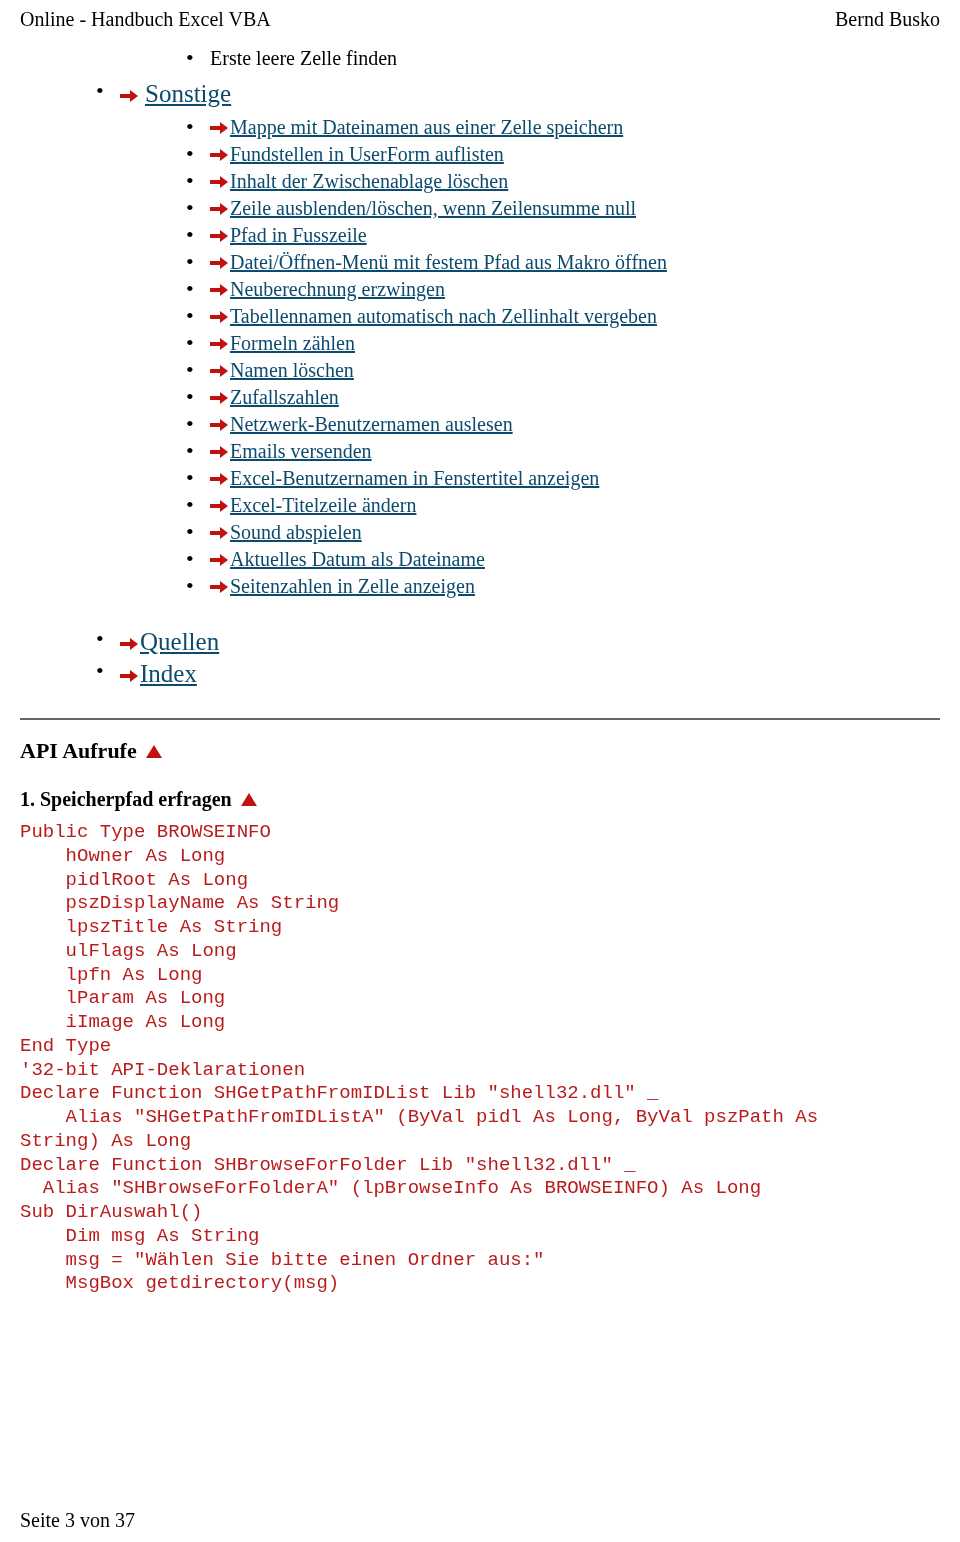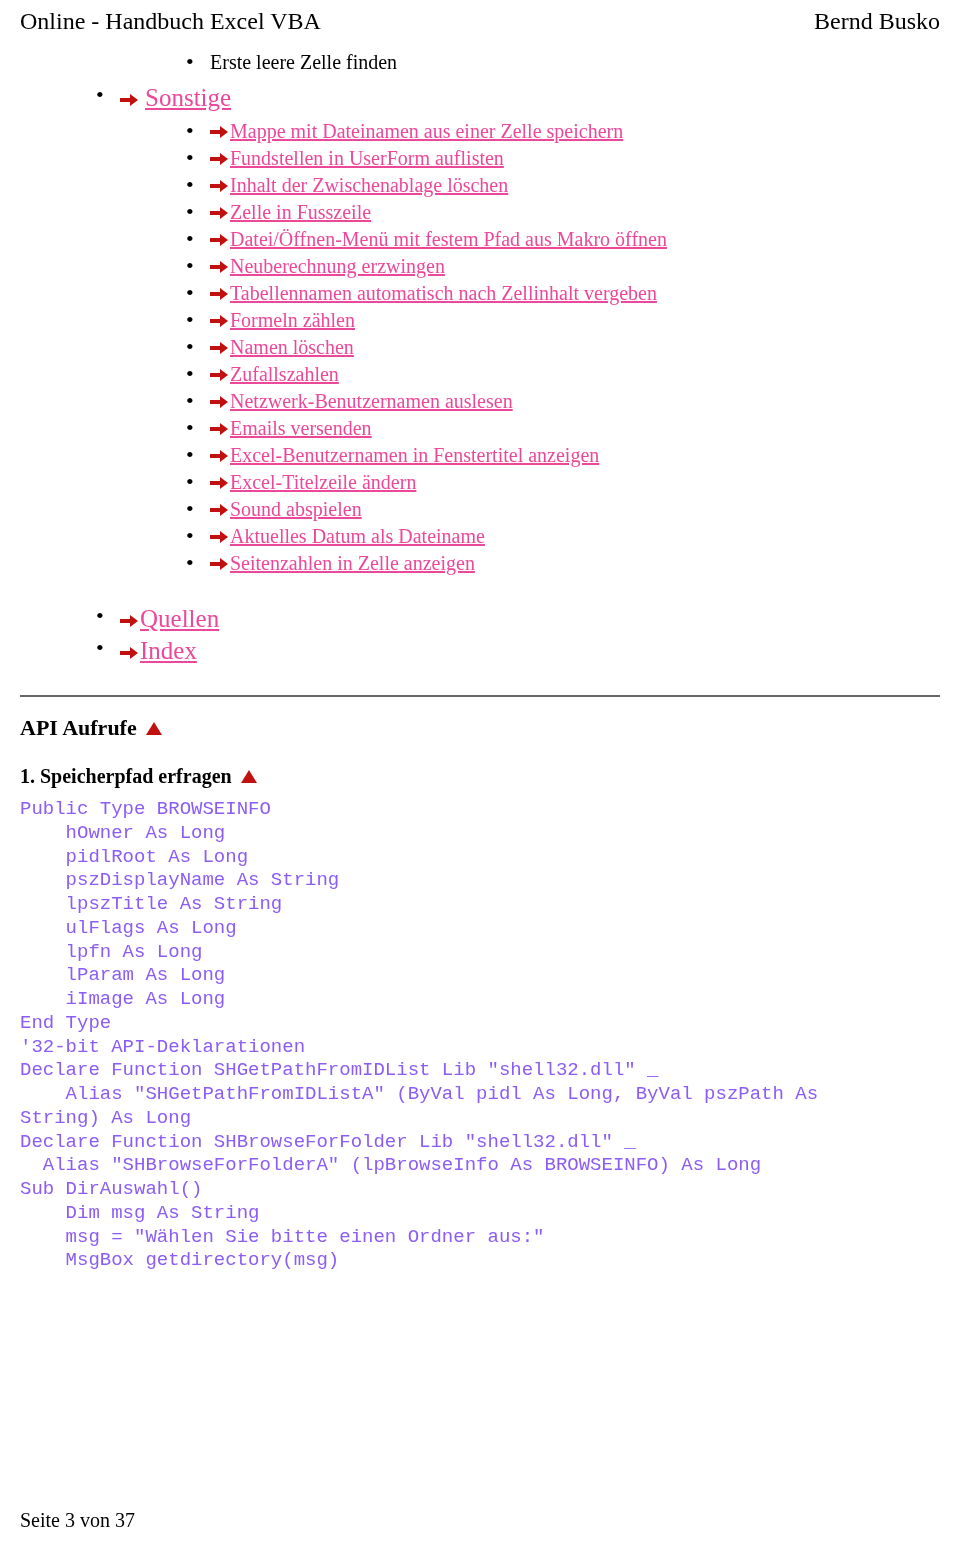--- a/index.html
+++ b/index.html
@@ -13,21 +13,21 @@
   .page {
     width: 960px;
     min-height: 1542px;
     position: relative;
     box-sizing: border-box;
     padding: 0 20px;
   }
   .header-row {
     display: flex;
     justify-content: space-between;
-    font-size: 24px;
+    font-size: 20px;
     padding: 8px 0 2px 0;
   }
   .content {
     padding: 0 0 0 60px;
     font-size: 20px;
   }
   ul.level0 {
     list-style: none;
     padding-left: 40px;
     margin: 10px 0 30px 0;
@@ -86,21 +86,21 @@
     left: 10px;
     top: 1px;
     width: 0;
     height: 0;
     border-top: 6px solid transparent;
     border-bottom: 6px solid transparent;
     border-left: 8px solid #c01010;
   }
   .link {
     text-decoration: underline;
-    color: #ec4899;
+    color: #0c4a6e;
   }
   .big {
     font-size: 25px;
   }
   .hr {
     border: none;
     border-top: 2px solid #666666;
     margin: 22px 0 12px 0;
   }
   h2.api-title {
@@ -122,21 +122,21 @@
     border-left: 8px solid transparent;
     border-right: 8px solid transparent;
     border-bottom: 13px solid #c01010;
     vertical-align: 0px;
     margin-left: 4px;
   }
   pre.code {
     font-family: "Courier New", Courier, monospace;
     font-size: 19px;
     line-height: 1.25;
-    color: #8b5cf6;
+    color: #b91c1c;
     margin: 6px 0 0 0;
     white-space: pre;
   }
   .footer {
     position: absolute;
     bottom: 10px;
     width: 920px;
     text-align: left;
     font-size: 20px;
   }
@@ -160,21 +160,22 @@
     </ul>
 
     <ul class="level0">
       <li>
         <span class="arrow"></span>
         <a class="link big" href="#">Sonstige</a>
         <ul class="level1">
           <li><span class="arrow"></span><a class="link" href="#">Mappe mit Dateinamen aus einer Zelle speichern</a></li>
           <li><span class="arrow"></span><a class="link" href="#">Fundstellen in UserForm auflisten</a></li>
           <li><span class="arrow"></span><a class="link" href="#">Inhalt der Zwischenablage löschen</a></li>
-          <li><span class="arrow"></span><a class="link" href="#">Zelle in Fusszeile</a></li>
+          <li><span class="arrow"></span><a class="link" href="#">Zeile ausblenden/löschen, wenn Zeilensumme null</a></li>
+          <li><span class="arrow"></span><a class="link" href="#">Pfad in Fusszeile</a></li>
           <li><span class="arrow"></span><a class="link" href="#">Datei/Öffnen-Menü mit festem Pfad aus Makro öffnen</a></li>
           <li><span class="arrow"></span><a class="link" href="#">Neuberechnung erzwingen</a></li>
           <li><span class="arrow"></span><a class="link" href="#">Tabellennamen automatisch nach Zellinhalt vergeben</a></li>
           <li><span class="arrow"></span><a class="link" href="#">Formeln zählen</a></li>
           <li><span class="arrow"></span><a class="link" href="#">Namen löschen</a></li>
           <li><span class="arrow"></span><a class="link" href="#">Zufallszahlen</a></li>
           <li><span class="arrow"></span><a class="link" href="#">Netzwerk-Benutzernamen auslesen</a></li>
           <li><span class="arrow"></span><a class="link" href="#">Emails versenden</a></li>
           <li><span class="arrow"></span><a class="link" href="#">Excel-Benutzernamen in Fenstertitel anzeigen</a></li>
           <li><span class="arrow"></span><a class="link" href="#">Excel-Titelzeile ändern</a></li>

